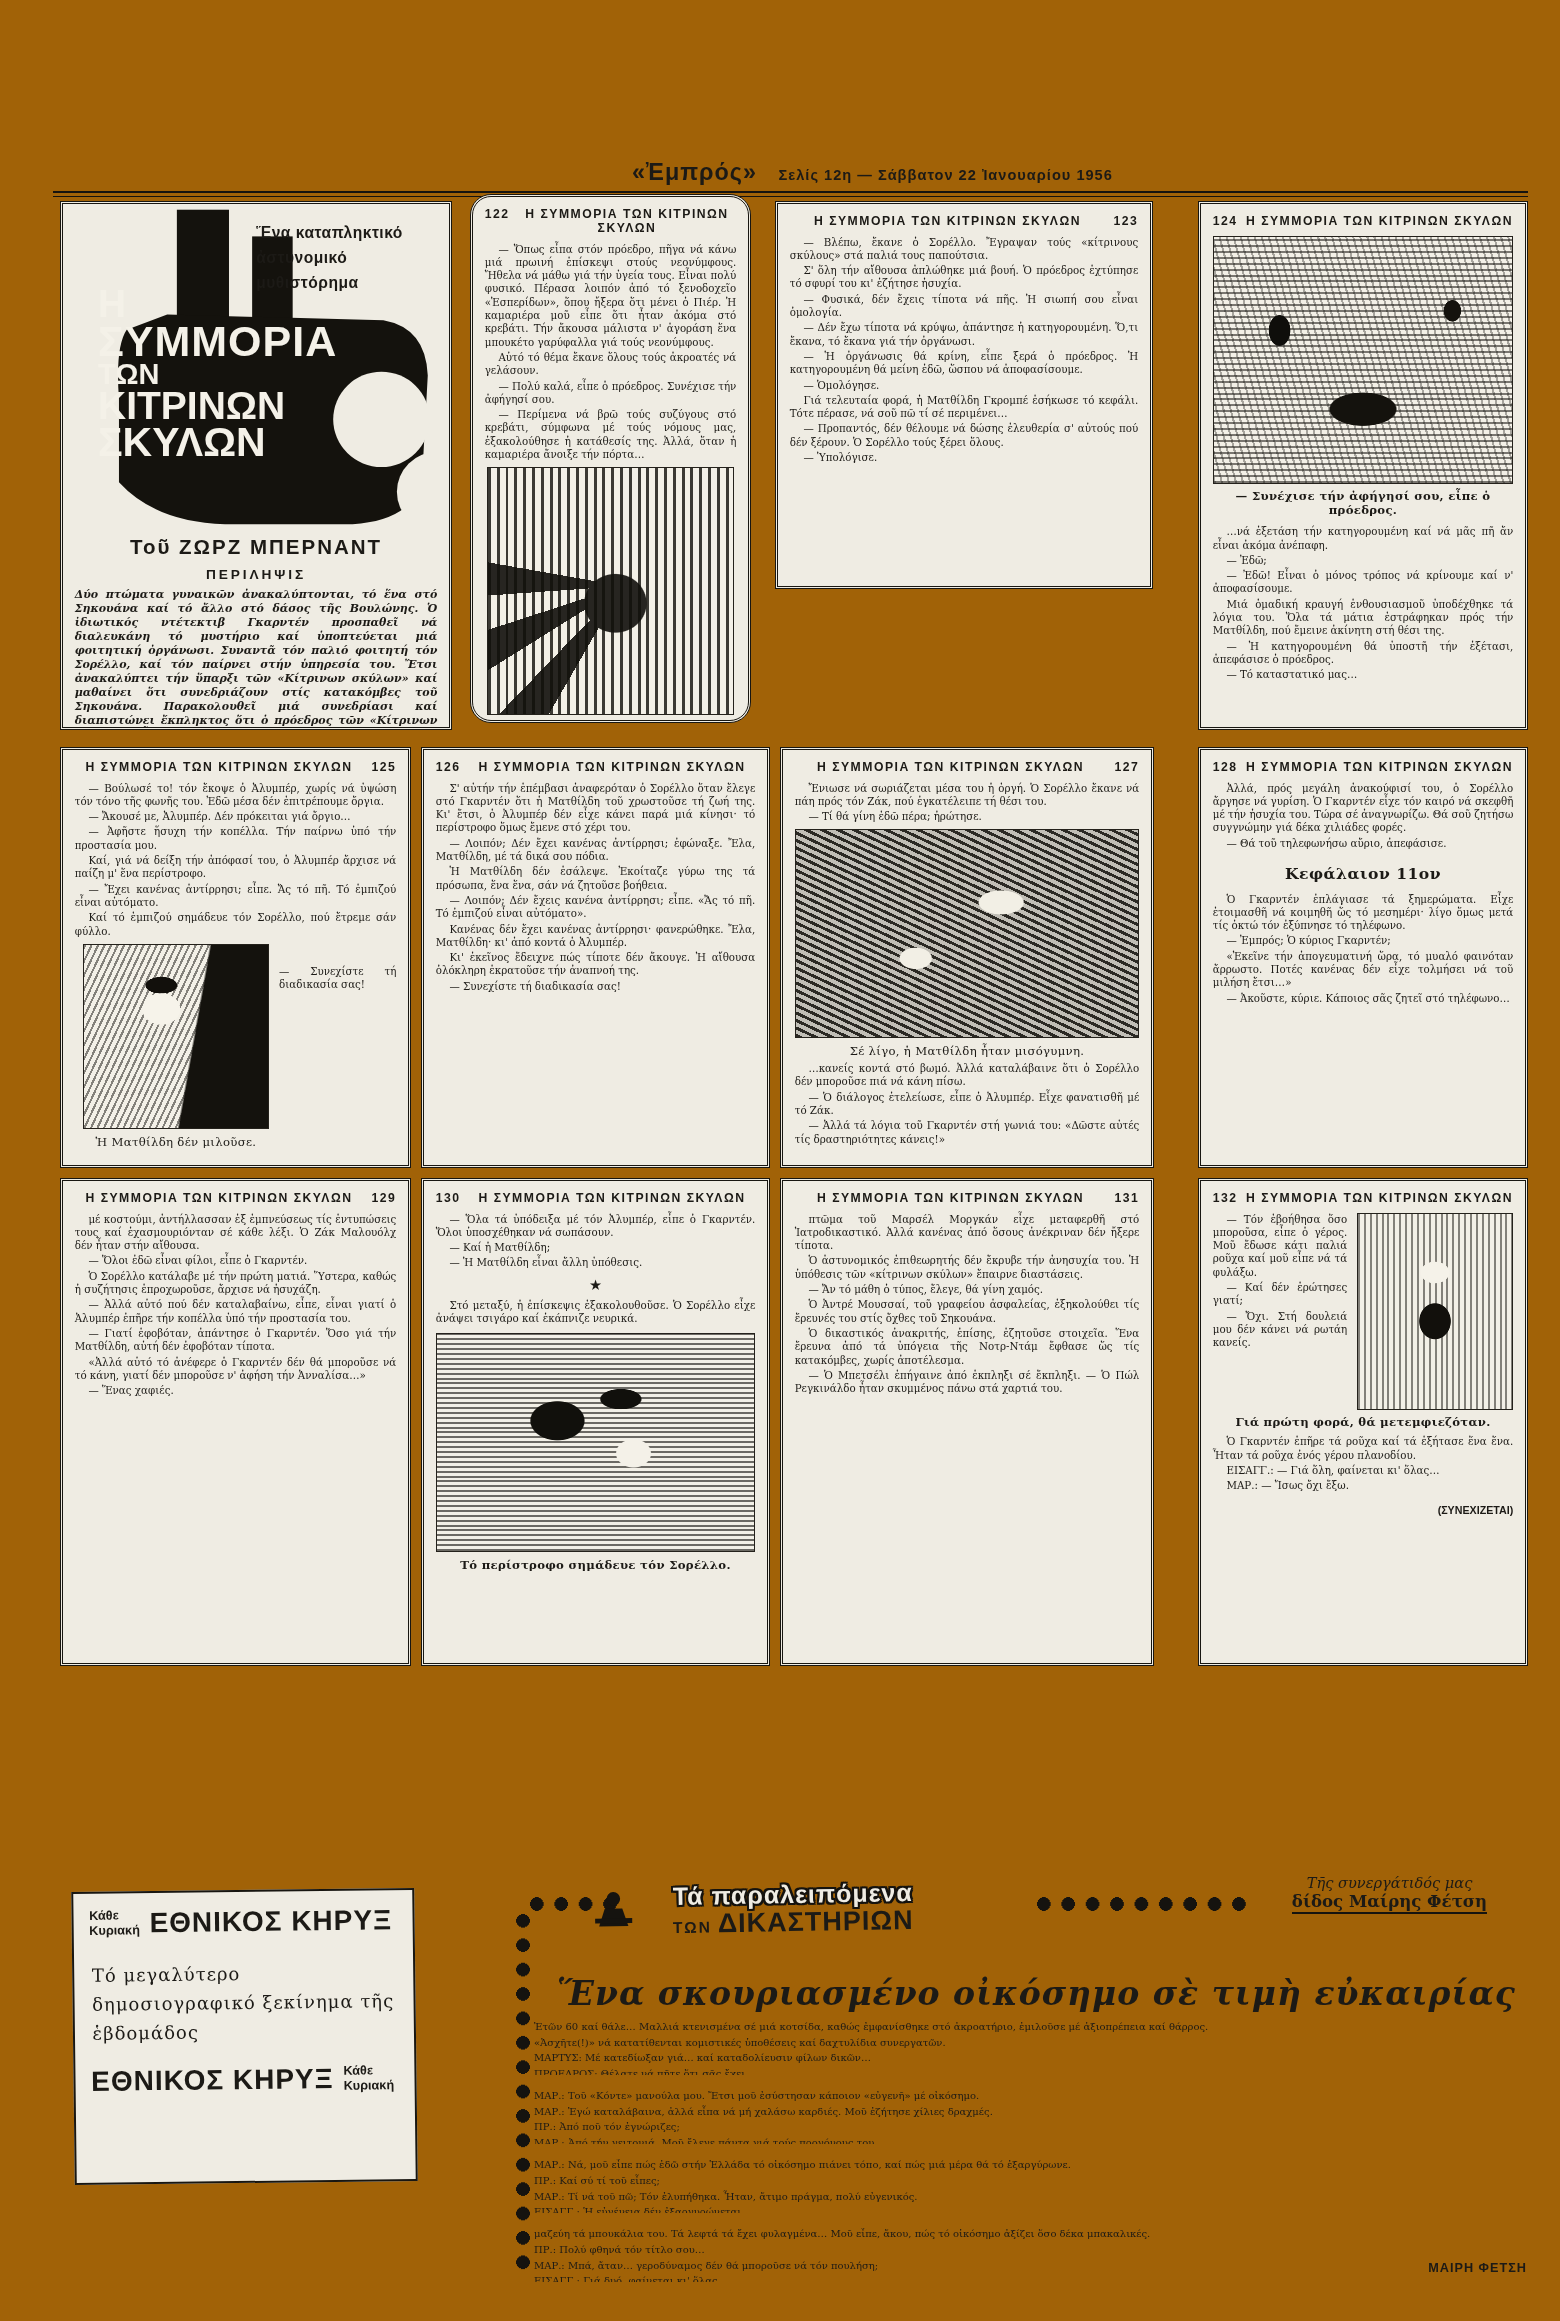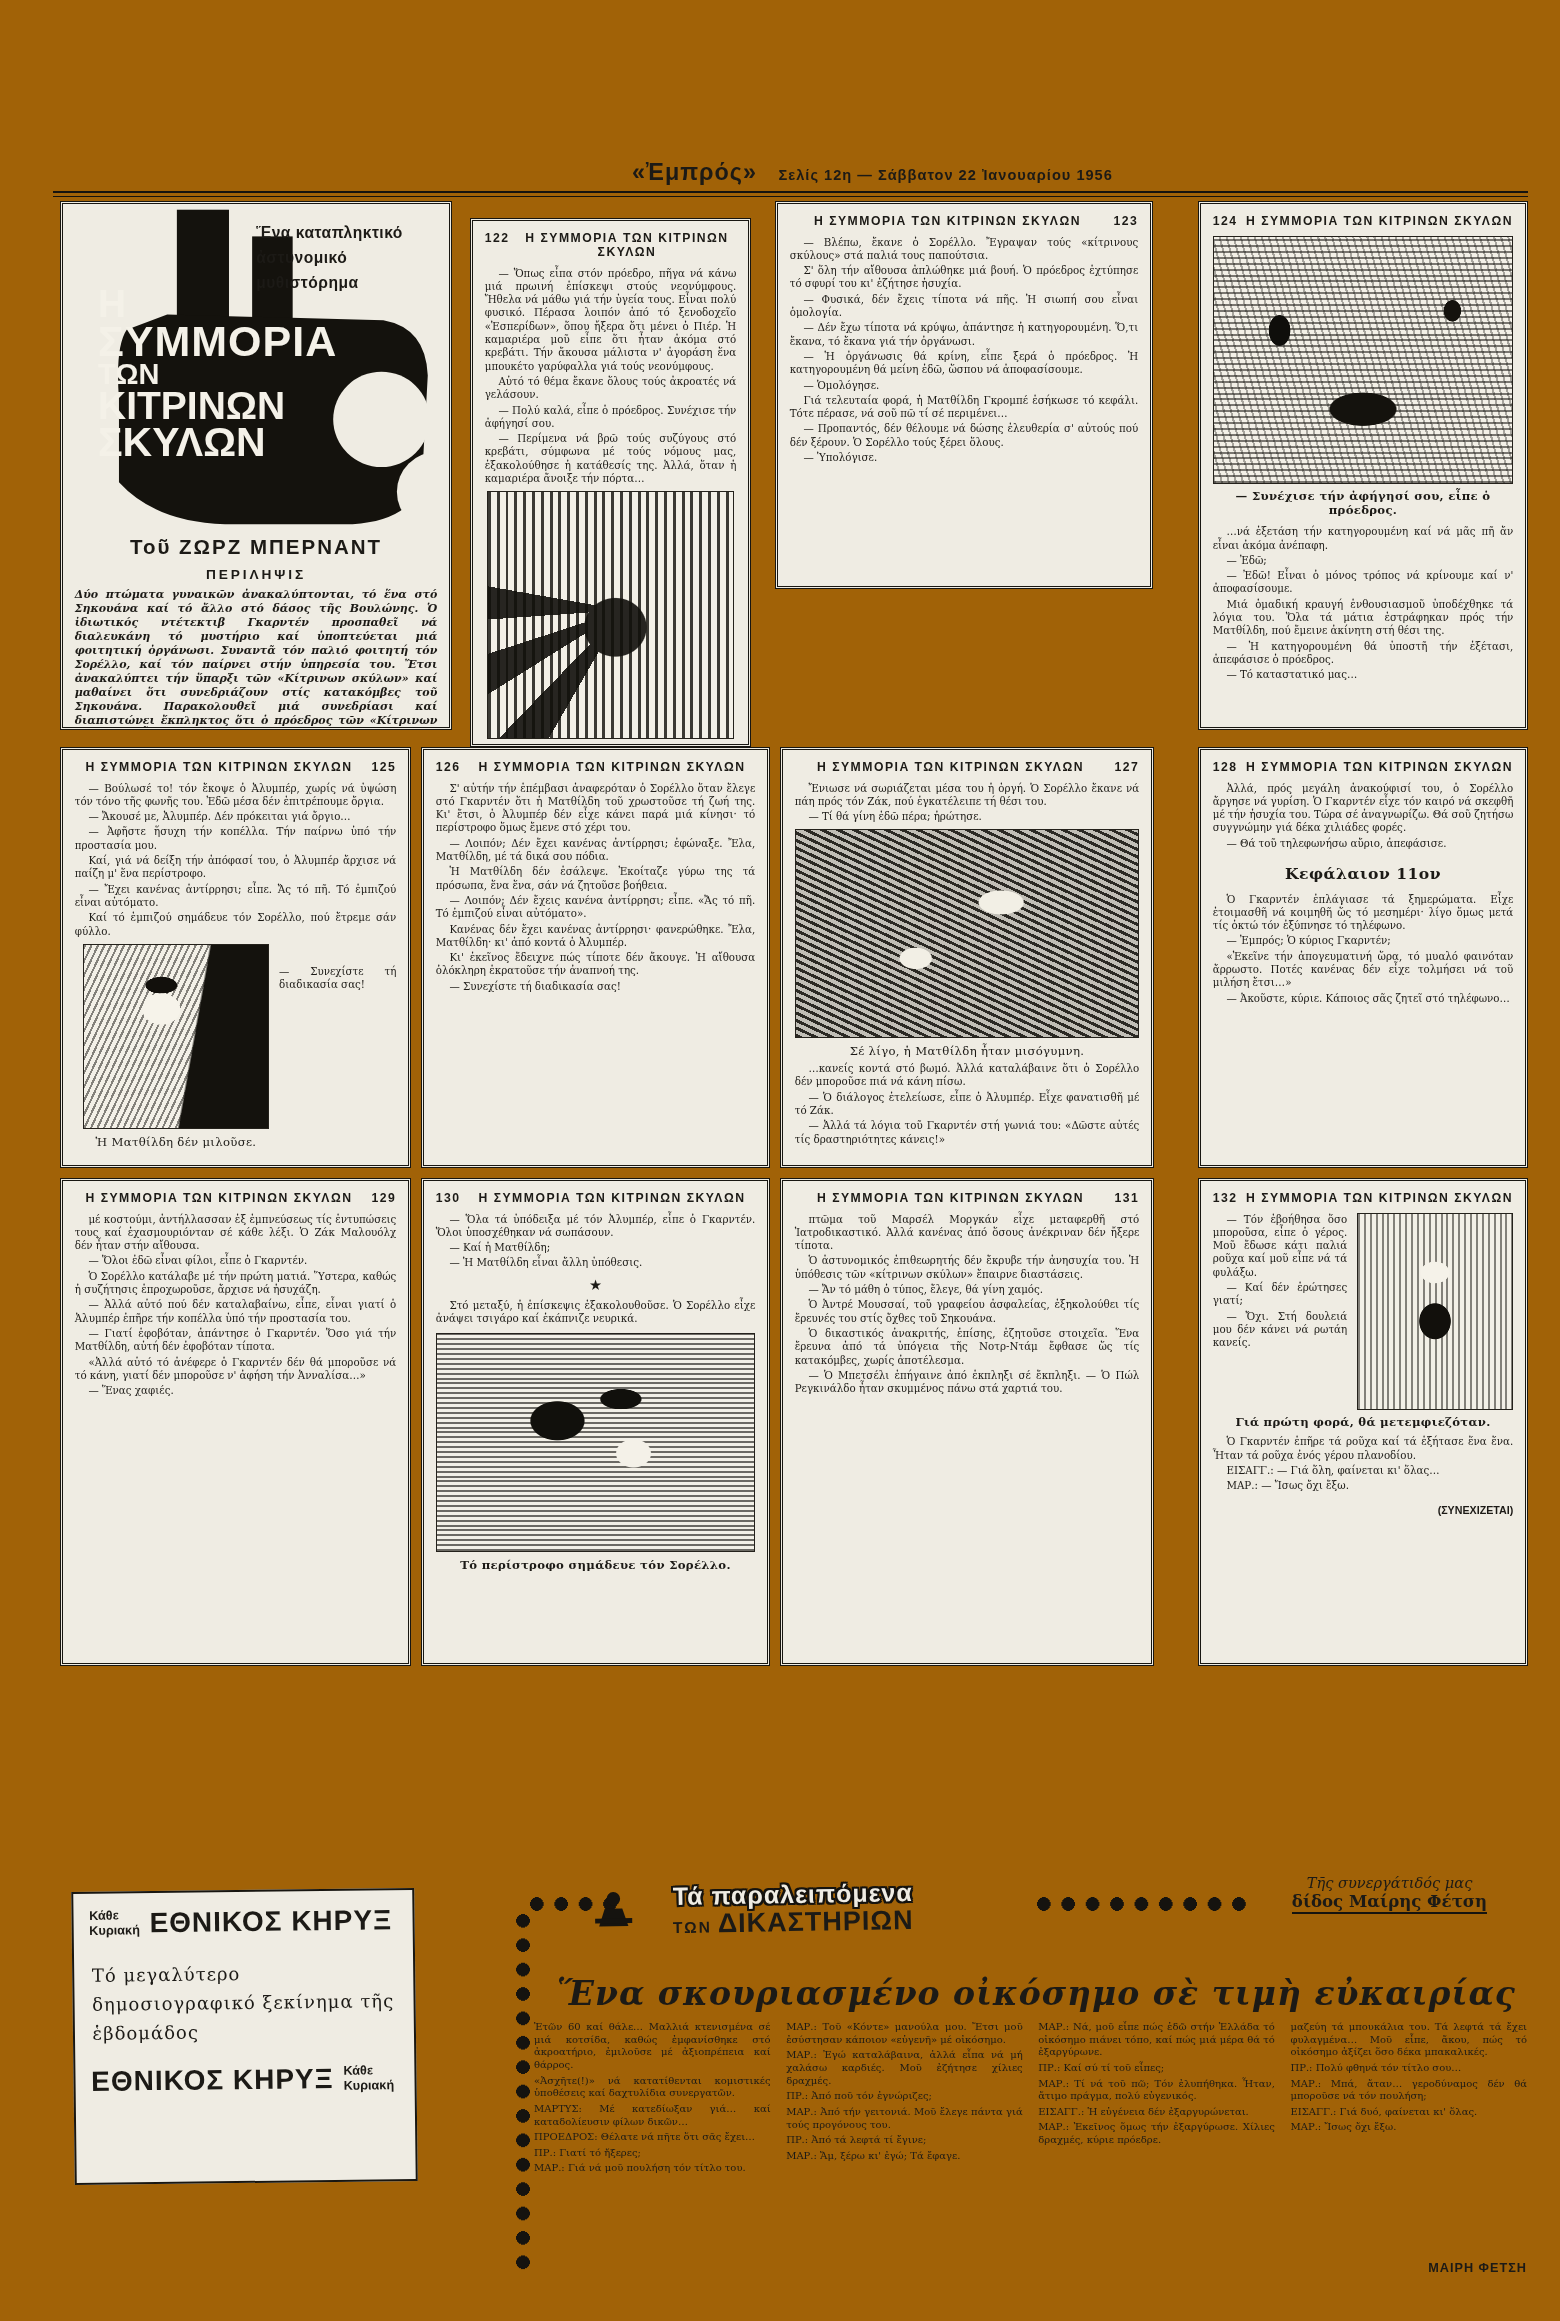--- a/index.html
+++ b/index.html
@@ -79,21 +79,21 @@
   .gun-title{position:absolute; left:35px; top:82px; width:254px; color:#f4f1e8; font-family:"Liberation Sans", sans-serif; font-weight:bold; line-height:.92; text-transform:uppercase;}
   .gun-title .t1{font-size:39px; display:block;}
   .gun-title .t2{font-size:43px; display:block; letter-spacing:1px;}
   .gun-title .t3{font-size:29px; display:block;}
   .gun-title .t4{font-size:39px; display:block;}
   .gun-title .t5{font-size:41px; display:block;}
   .byline{text-align:center; font-family:"Liberation Sans", sans-serif; font-weight:bold; font-size:20.5px; letter-spacing:2px; margin-top:7px;}
   .synopsis-label{text-align:center; font-family:"Liberation Sans", sans-serif; font-weight:bold; font-size:13.7px; letter-spacing:2.9px; margin:7.8px 0 5.9px 0;}
   .synopsis{font-style:italic; font-weight:bold; font-size:11px; line-height:14px; text-align:justify; padding:0 11.7px;}
   
-  .p122{left:470px; top:218px; width:281px; height:529px;}
+  .p122{left:470px; top:194px; width:281px; height:529px;border-radius:21px;}
   .p123{left:775px; top:201px; width:378px; height:388px;}
   .p124{left:1198px; top:201px; width:330px; height:529px;}
   .p125{left:60px;  top:747px; width:351px; height:421px;}
   .p126{left:421px; top:747px; width:349px; height:421px;}
   .p127{left:780px; top:747px; width:374px; height:421px;}
   .p128{left:1198px;top:747px; width:330px; height:421px;}
   .p129{left:60px;  top:1178px; width:351px; height:488px;}
   .p130{left:421px; top:1178px; width:349px; height:488px;}
   .p131{left:780px; top:1178px; width:374px; height:488px;}
   .p132{left:1198px;top:1178px; width:330px; height:488px;}
@@ -110,21 +110,21 @@
   .dots-v{position:absolute; width:15.6px; background:radial-gradient(circle 6.8px at 7.8px 7.8px,#15130f 96%,transparent) 0 0/15.6px 24.4px repeat-y; left:515px; top:1913px; height:363px;}
   .feature-logo{position:absolute; left:632px; top:1880px; width:322px; text-align:center; transform:rotate(-1deg);}
   .logo-top{font-family:"Liberation Sans", sans-serif; font-weight:bold; font-size:25px; letter-spacing:1px; color:#efece3; text-shadow:-2px 0 #15130f,2px 0 #15130f,0 -2px #15130f,0 2px #15130f,-2px -2px #15130f,2px 2px #15130f,-2px 2px #15130f,2px -2px #15130f;}
   .logo-bottom{font-family:"Liberation Sans", sans-serif; font-weight:bold; font-size:27px; letter-spacing:1px; margin-top:-2px;}
   .logo-bottom .twn{font-size:15.6px; letter-spacing:2px; margin-right:5.9px;}
   .judge{position:absolute; left:-41px; top:5.9px; width:45px; height:39px;}
   .credit{position:absolute; left:1248px; top:1874px; width:283px; text-align:center; font-size:14.6px;}
   .credit .c1{font-style:italic;}
   .credit .c2{font-weight:bold; border-bottom:2px solid #15130f; display:inline-block; padding-bottom:1px; font-size:16.6px;}
   .feature-title{position:absolute; left:546px; top:1952px; width:981px; text-align:center; font-family:"DejaVu Serif", serif; font-weight:bold; font-style:italic; font-size:33px; letter-spacing:1px;}
-  .feature-cols{position:absolute; left:534px; top:2021px; width:993px; height:261px; display:flex; gap:15.6px;}
+  .feature-cols{position:absolute; left:534px; top:2021px; width:993px; height:261px; display:flex; gap:15.6px;flex-direction:column;}
   .fcol{flex:1; font-size:10px; line-height:12.7px; text-align:justify; overflow:hidden;}
   .fcol .para{margin:0 0 2.9px 0; text-indent:0;}
   .signature{position:absolute; left:1297px; top:2261px; width:230px; text-align:right; font-family:"Liberation Sans", sans-serif; font-weight:bold; font-size:12.7px; letter-spacing:1px;}
   .side-note{font-size:10.3px; line-height:13.3px; text-align:justify;}
 </style>
 </head>
 <body>
 
 <div class="page">
 

